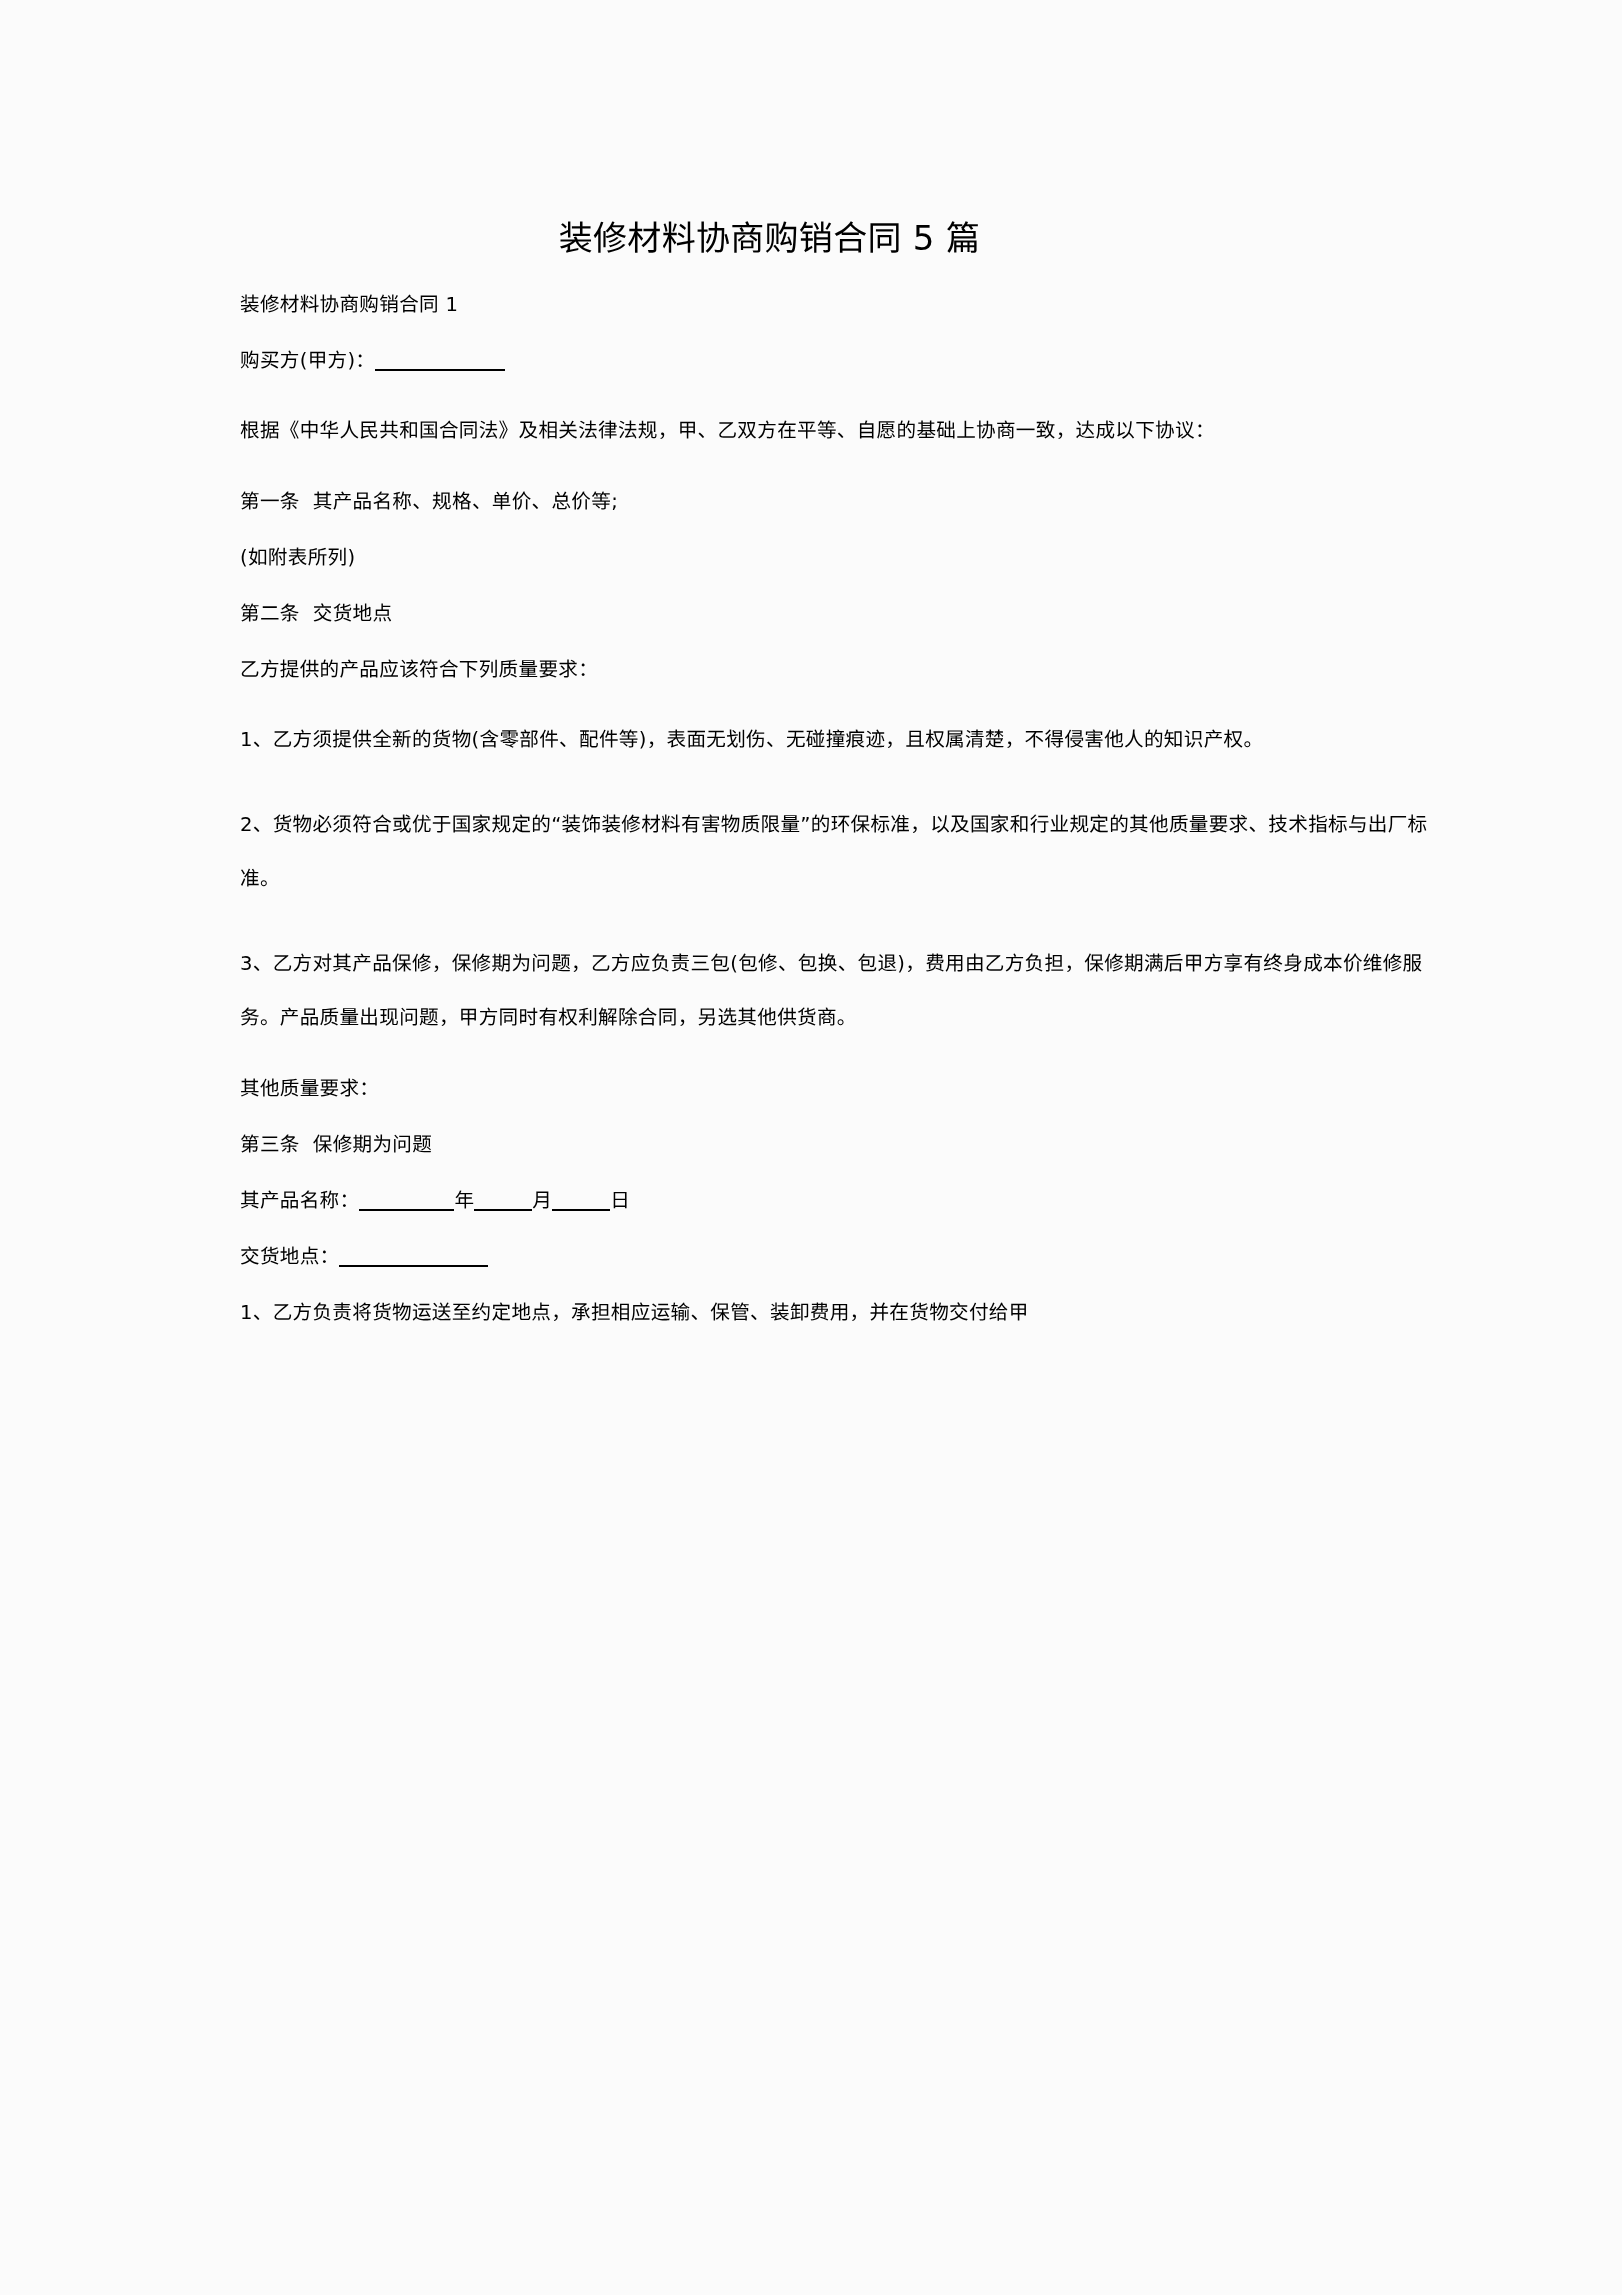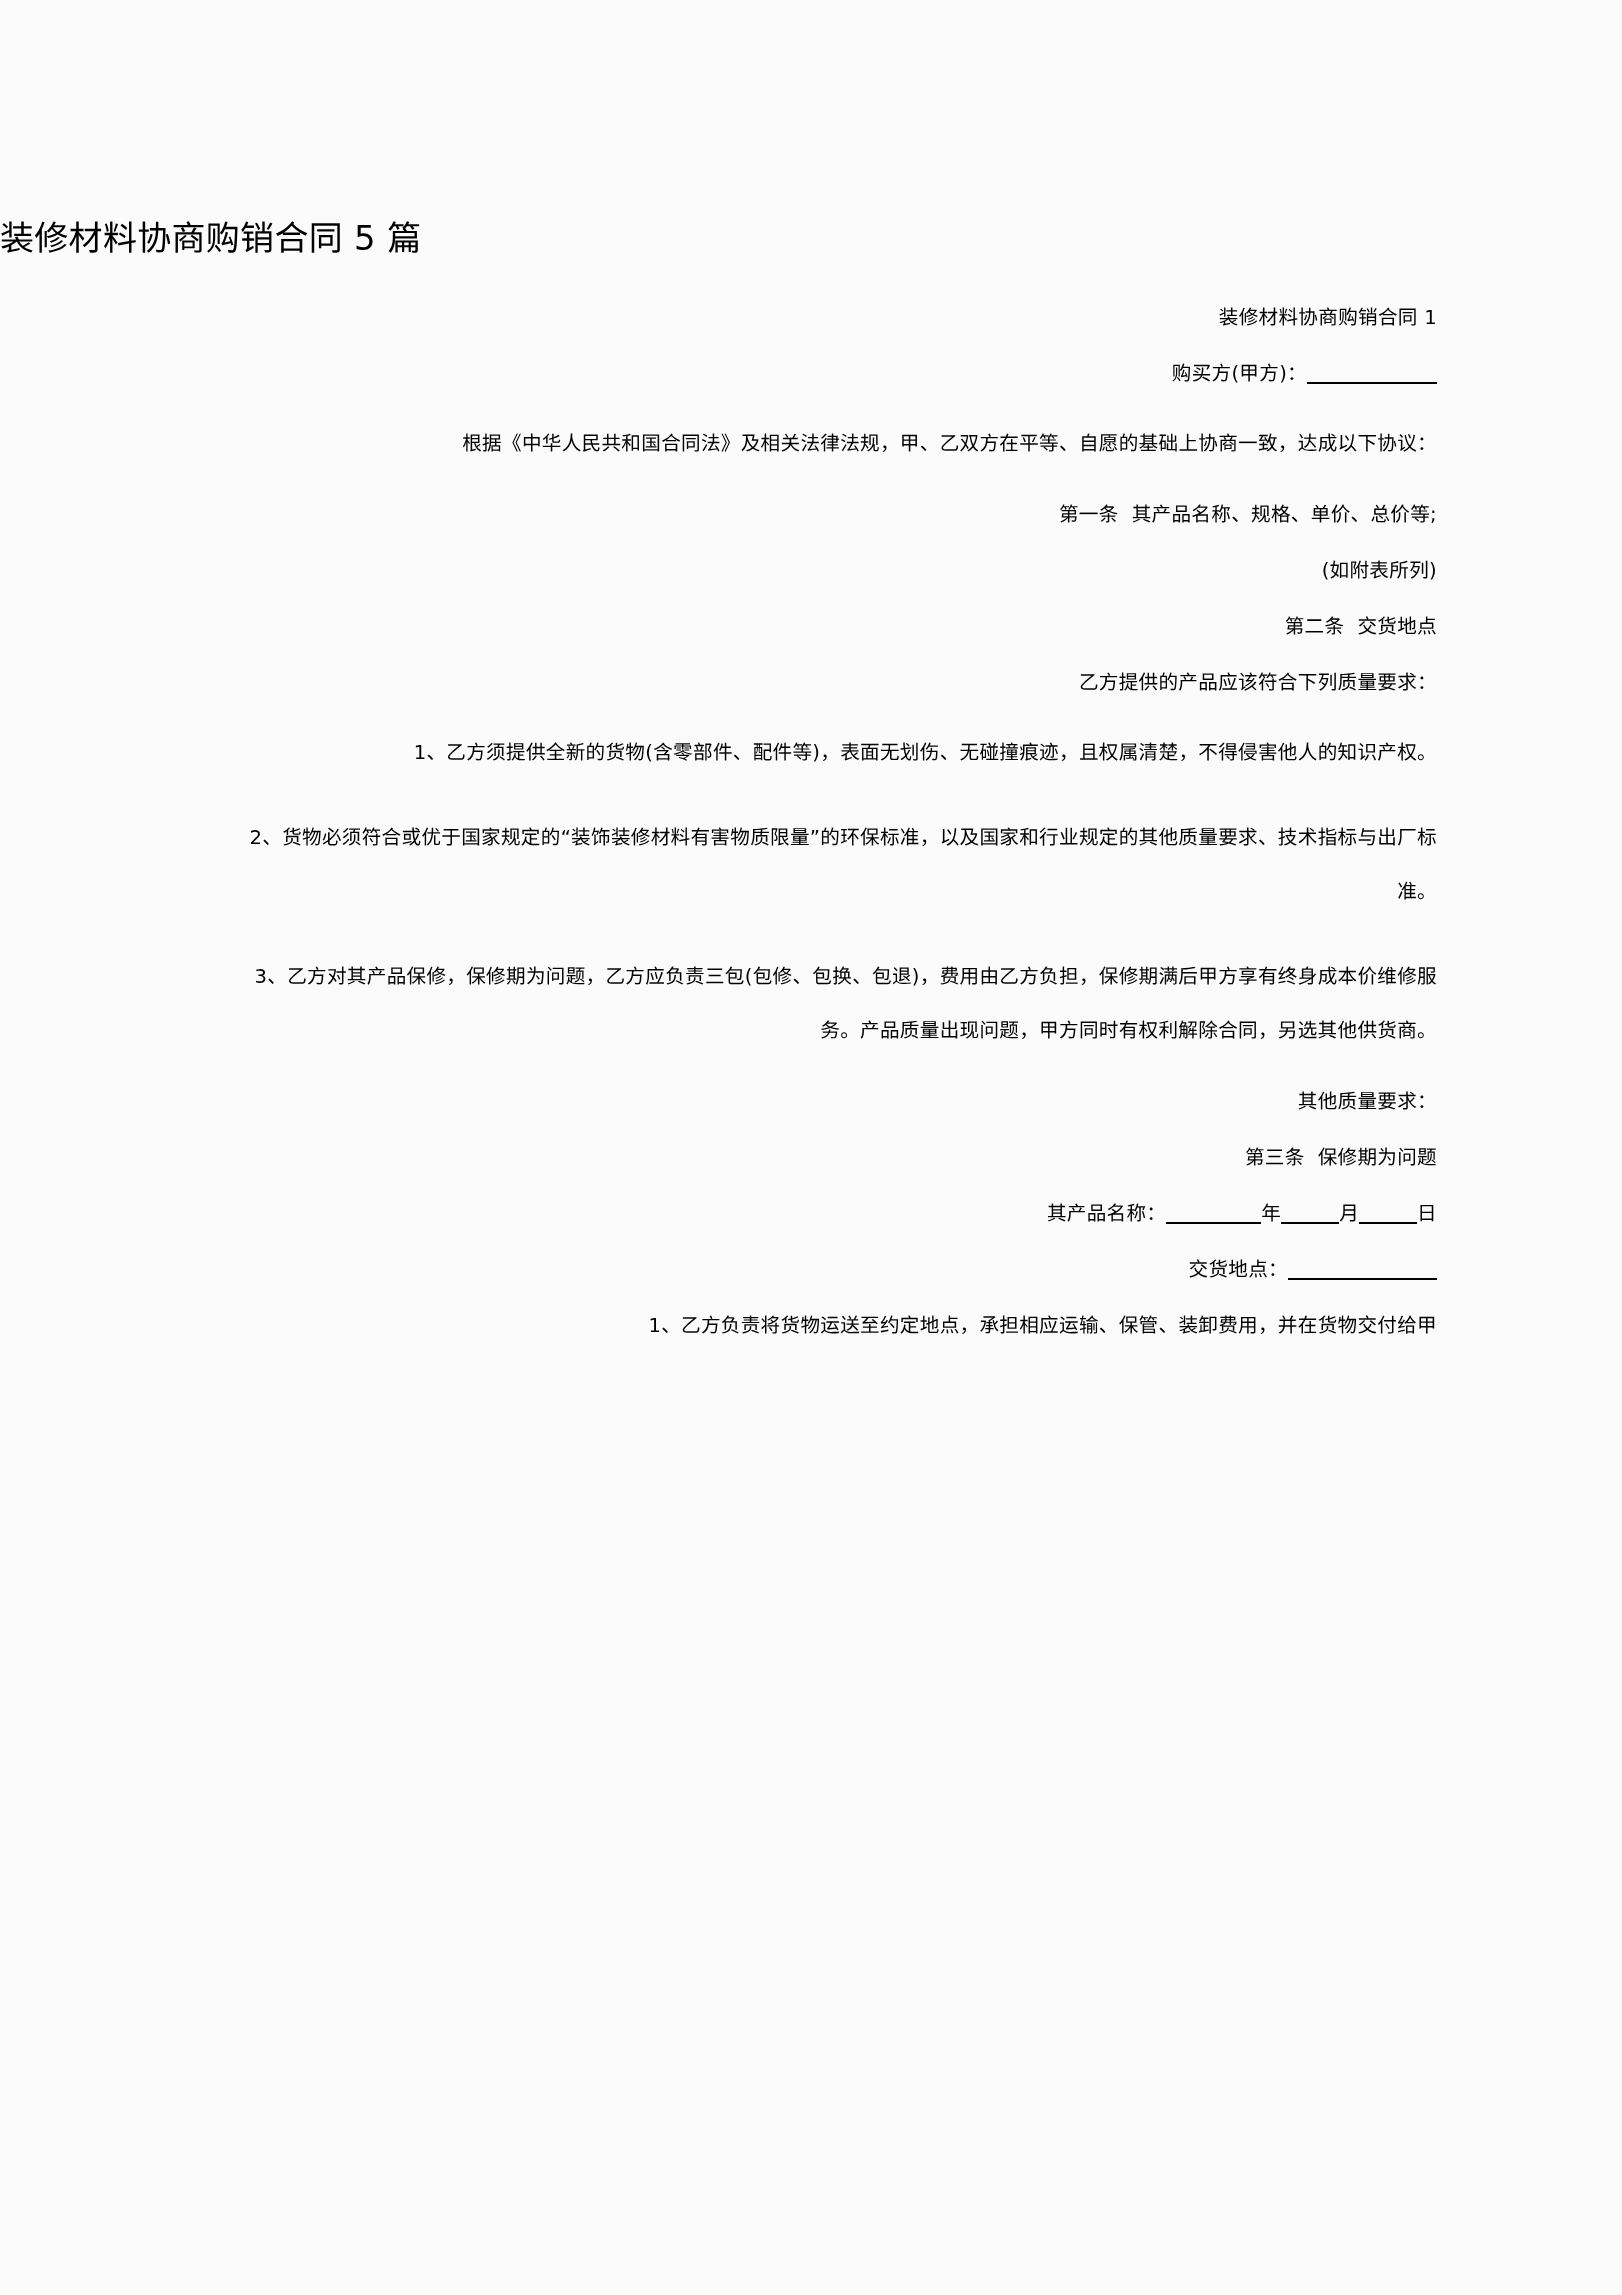--- a/index.html
+++ b/index.html
@@ -32,44 +32,44 @@
     top: 0;
     width: 1197px;
   }
 
   
   .doc-title {
     position: absolute;
     left: -240px;
     top: 194px;
     width: 1539px;
-    text-align: left;
+    text-align: center;
     font-size: 34px;
     line-height: 1.25;
     font-weight: 400;
     letter-spacing: 0.3px;
     white-space: nowrap;
   }
 
   
   .flow {
     position: absolute;
     left: 0;
     top: 288px;
     width: 1197px;
   }
 
   .para {
     font-size: 19.6px;
     line-height: 25px;
     font-weight: 400;
-    margin: 17px 0 0 0;
+    margin: 4px 0 0 0;
     padding: 0;
     letter-spacing: 0.3px;
-    text-align: right;
+    text-align: left;
     word-break: break-all;
     white-space: pre-wrap;
   }
 
   
   .para + .para {
     margin-top: 31px;
   }
 
   

